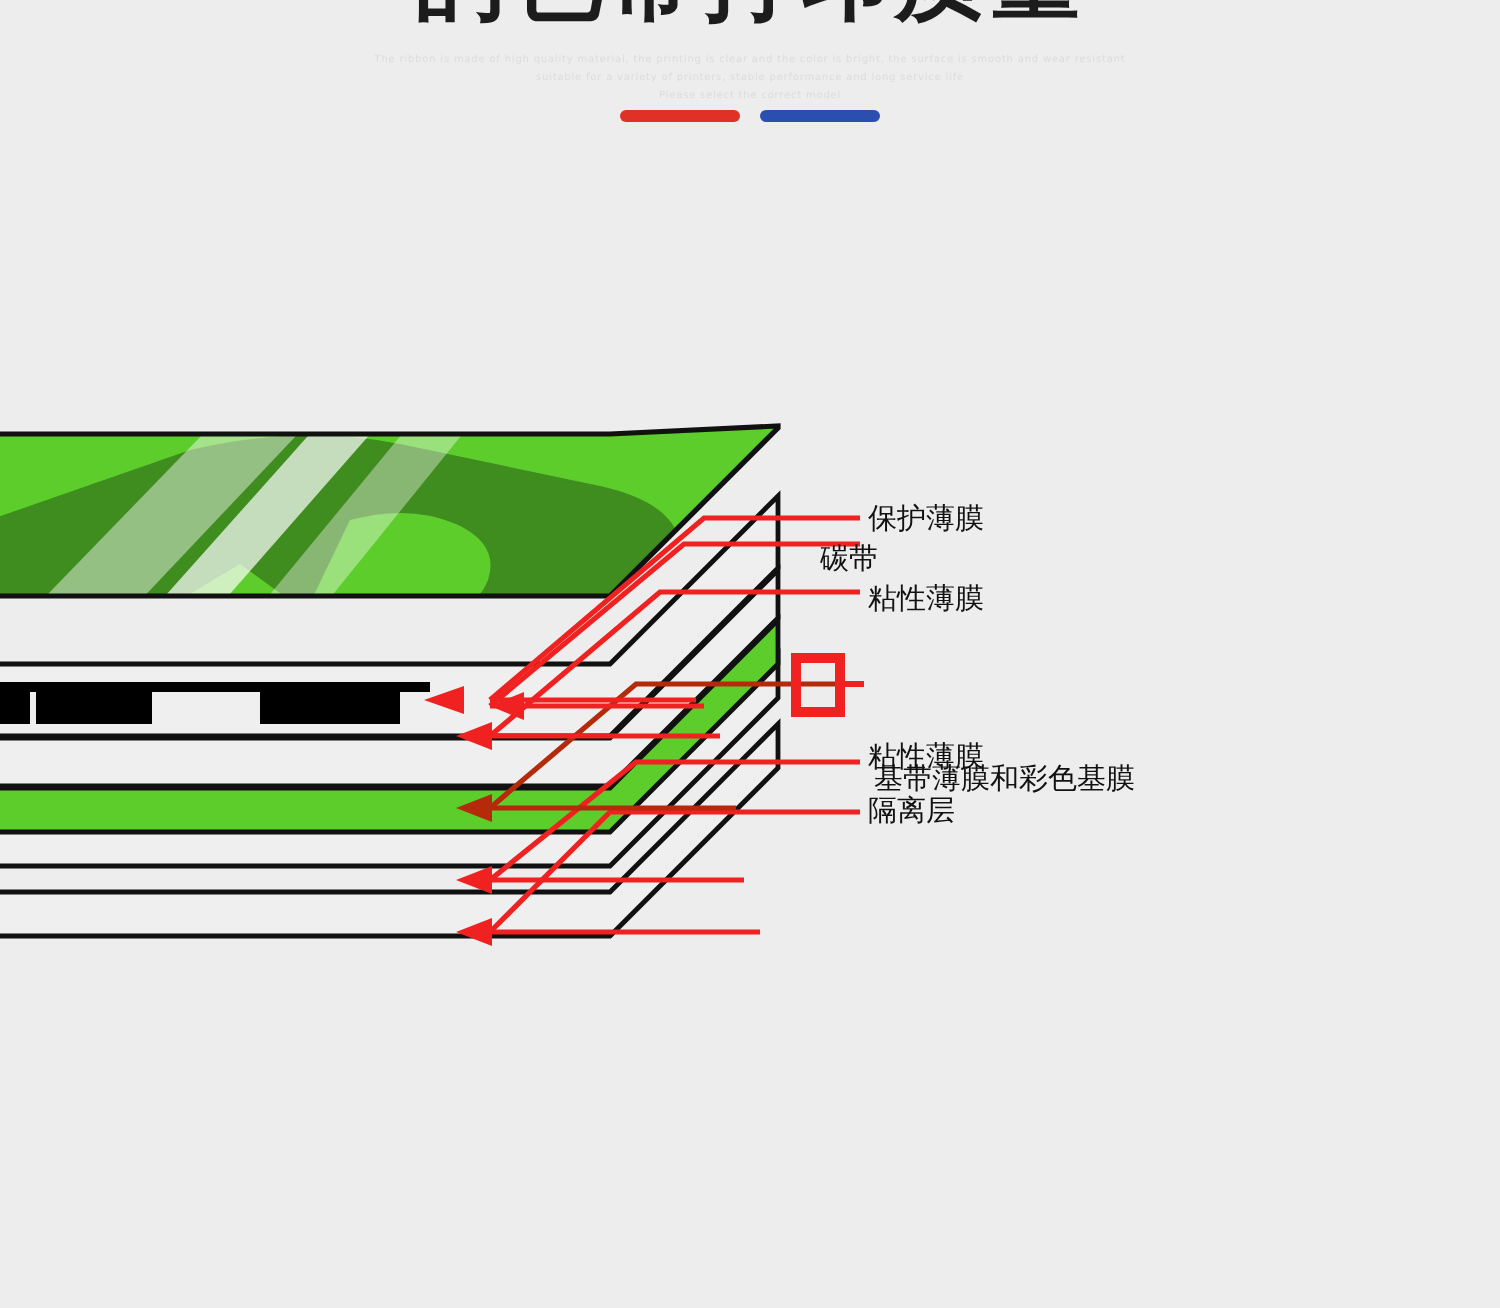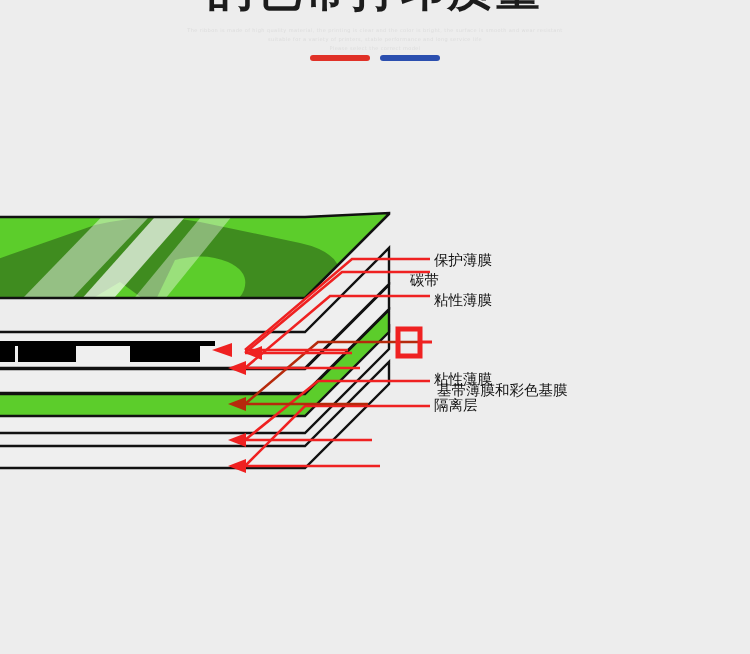--- a/index.html
+++ b/index.html
@@ -207,15 +207,15 @@
   <div class="lbl" style="left:434px; top:253px;">保护薄膜</div>
 
   <div class="lbl" style="left:410px; top:273px;">碳带</div>
 
   <div class="lbl" style="left:434px; top:293px;">粘性薄膜</div>
 
   <div class="lbl" style="left:437px; top:336px;margin-top:47px;">基带薄膜和彩色基膜</div>
 
   <div class="lbl" style="left:434px; top:372px;">粘性薄膜</div>
 
-  <div class="lbl" style="left:434px; top:399px;font-family:Liberation Mono, monospace;">隔离层</div>
+  <div class="lbl" style="left:434px; top:399px;">隔离层</div>
 
 </div>
 
 </body></html>

